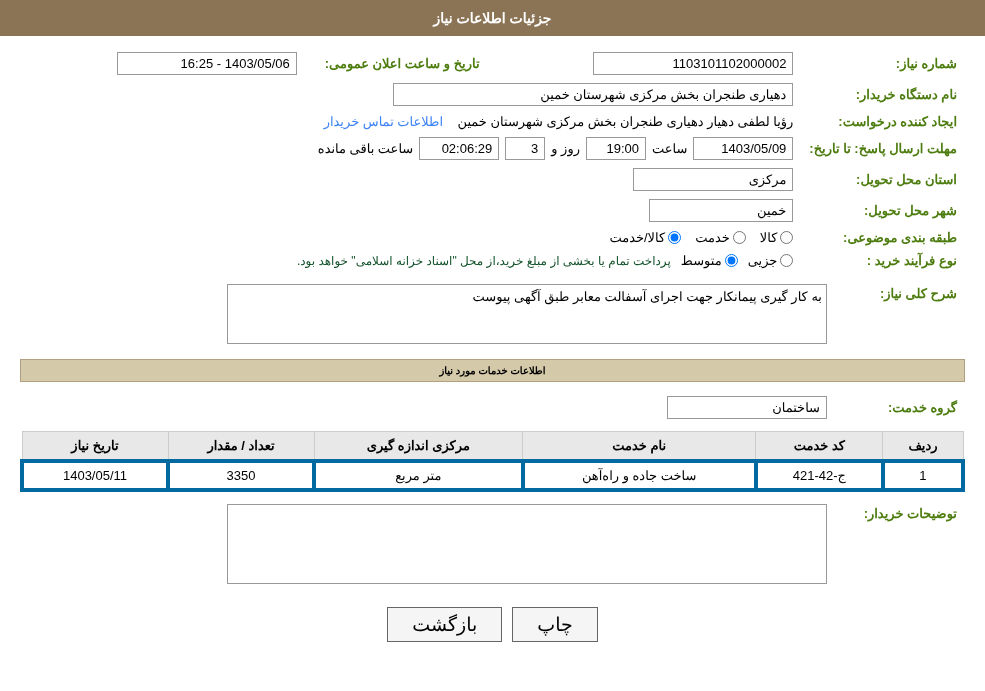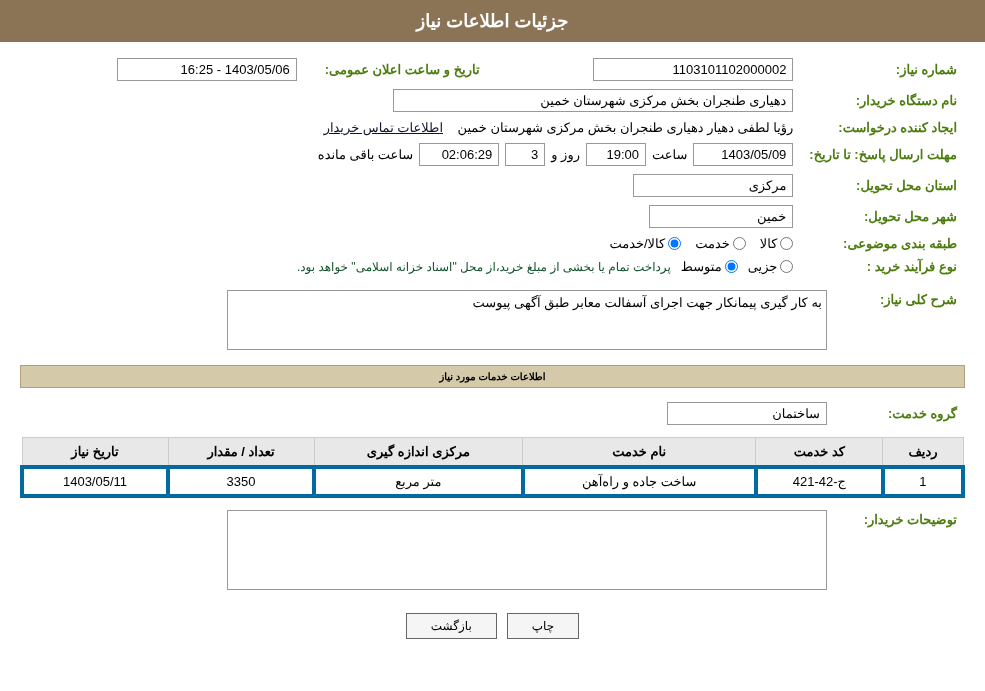--- a/index.html
+++ b/index.html
@@ -13,21 +13,21 @@
       max-width: 985px;
       margin: 0 auto;
       background: #fff;
       min-height: 691px;
     }
     .header-bar {
       background: #8B7355;
       color: #fff;
       text-align: center;
       padding: 10px 0;
-      font-size: 18px;
+      font-size: 14px;
       font-weight: bold;
     }
     .main-content {
       padding: 12px 20px;
     }
     .section-title {
       background: #d4c9a8;
       border: 1px solid #b0a080;
       text-align: center;
       font-weight: bold;
@@ -58,22 +58,21 @@
       border: 1px solid #999;
       background: #fff;
       padding: 3px 6px;
       min-height: 22px;
       display: inline-block;
     }
     .input-medium {
       width: 200px;
     }
     .link-blue {
-      color: #0f172a;
-      text-decoration: underline;
+      color: #3b82f6;
       cursor: pointer;
     }
     .row-flex {
       display: flex;
       align-items: center;
       gap: 6px;
     }
     .radio-group {
       display: flex;
       align-items: center;
@@ -125,21 +124,21 @@
       margin-top: 16px;
       display: flex;
       justify-content: center;
       gap: 10px;
     }
     .btn {
       padding: 5px 24px;
       border: 1px solid #666;
       cursor: pointer;
       font-family: Tahoma, Arial, sans-serif;
-      font-size: 12px;
+      font-size: 19px;
       background: #f0f0f0;
     }
     .btn-print {
       background: #f5f5f5;
     }
     .btn-back {
       background: #f5f5f5;
     }
   </style>
 </head>

